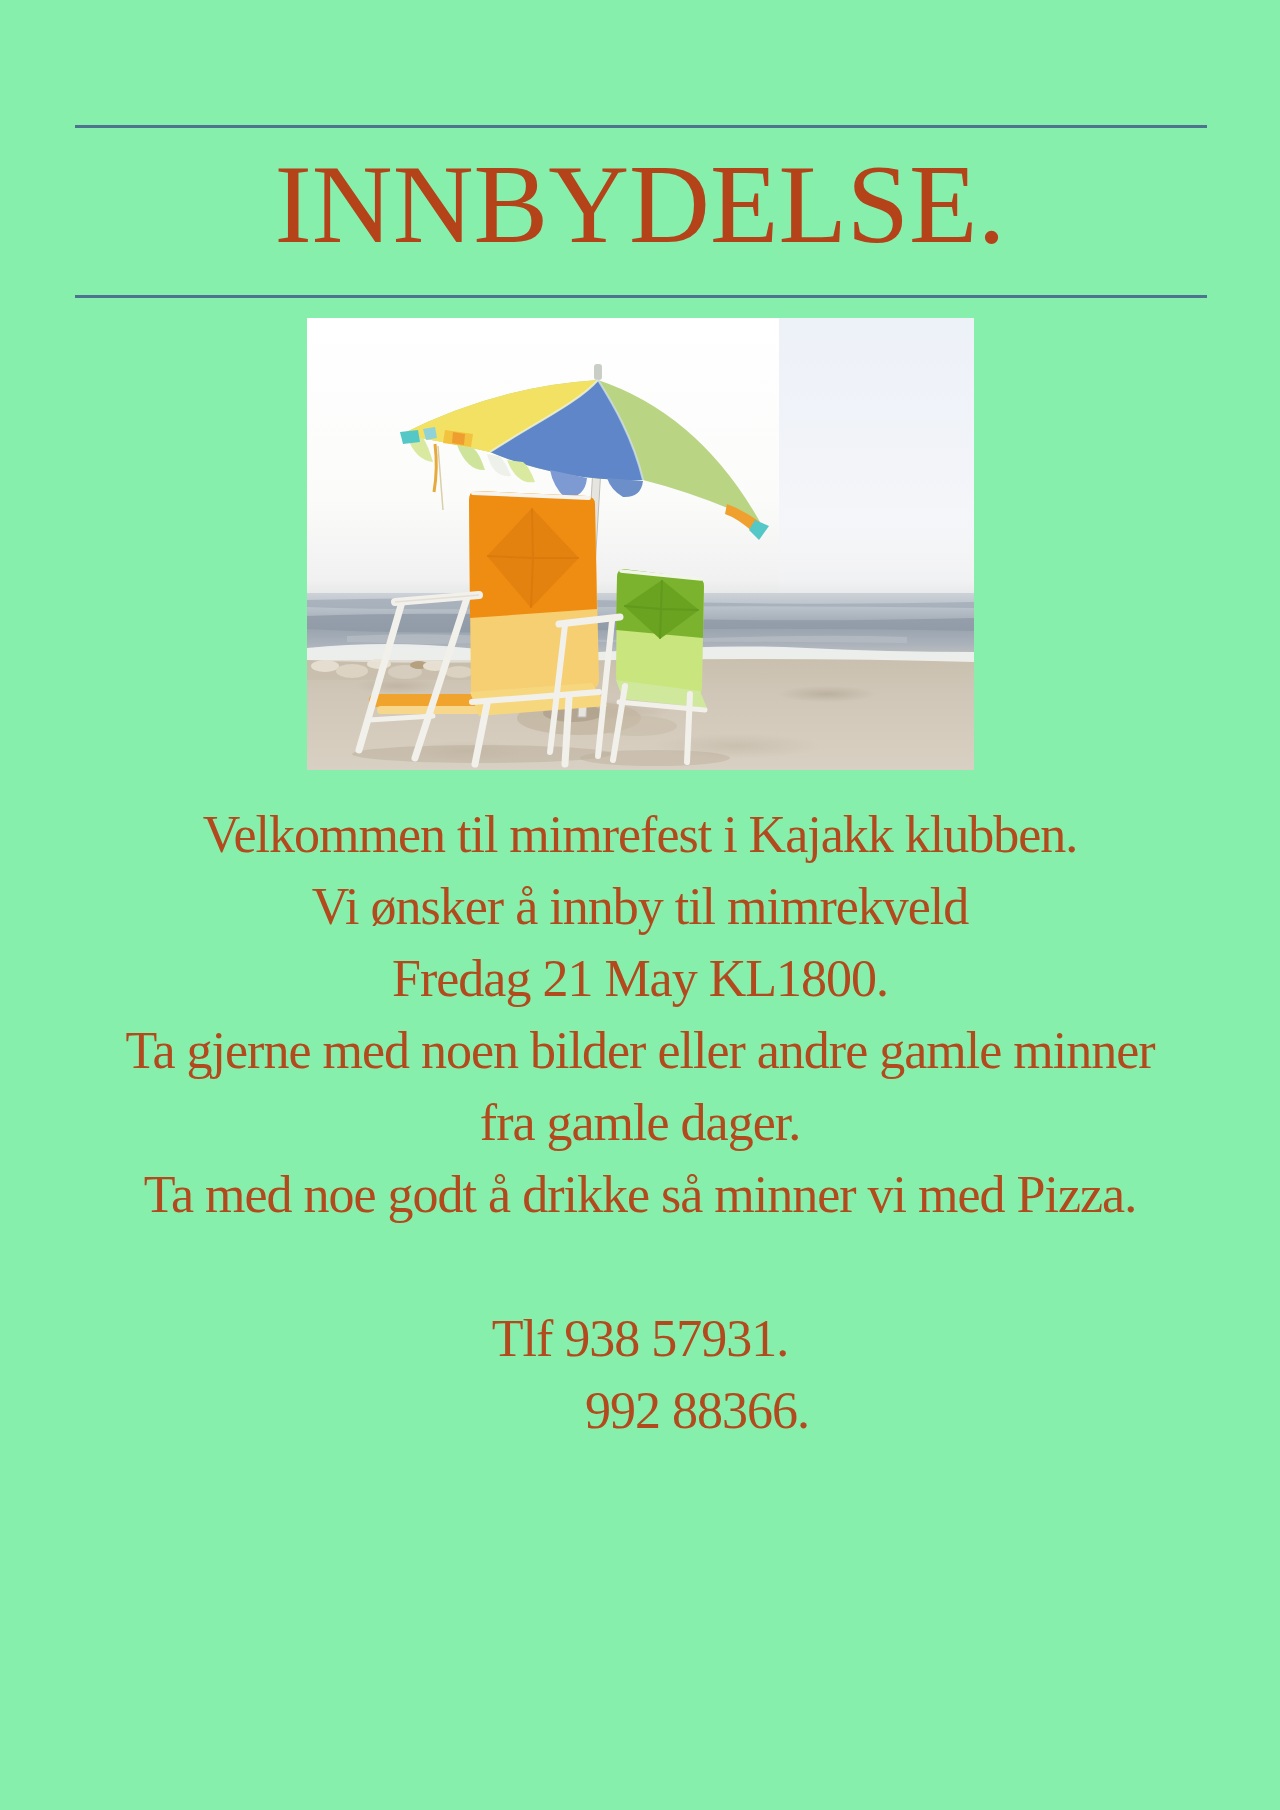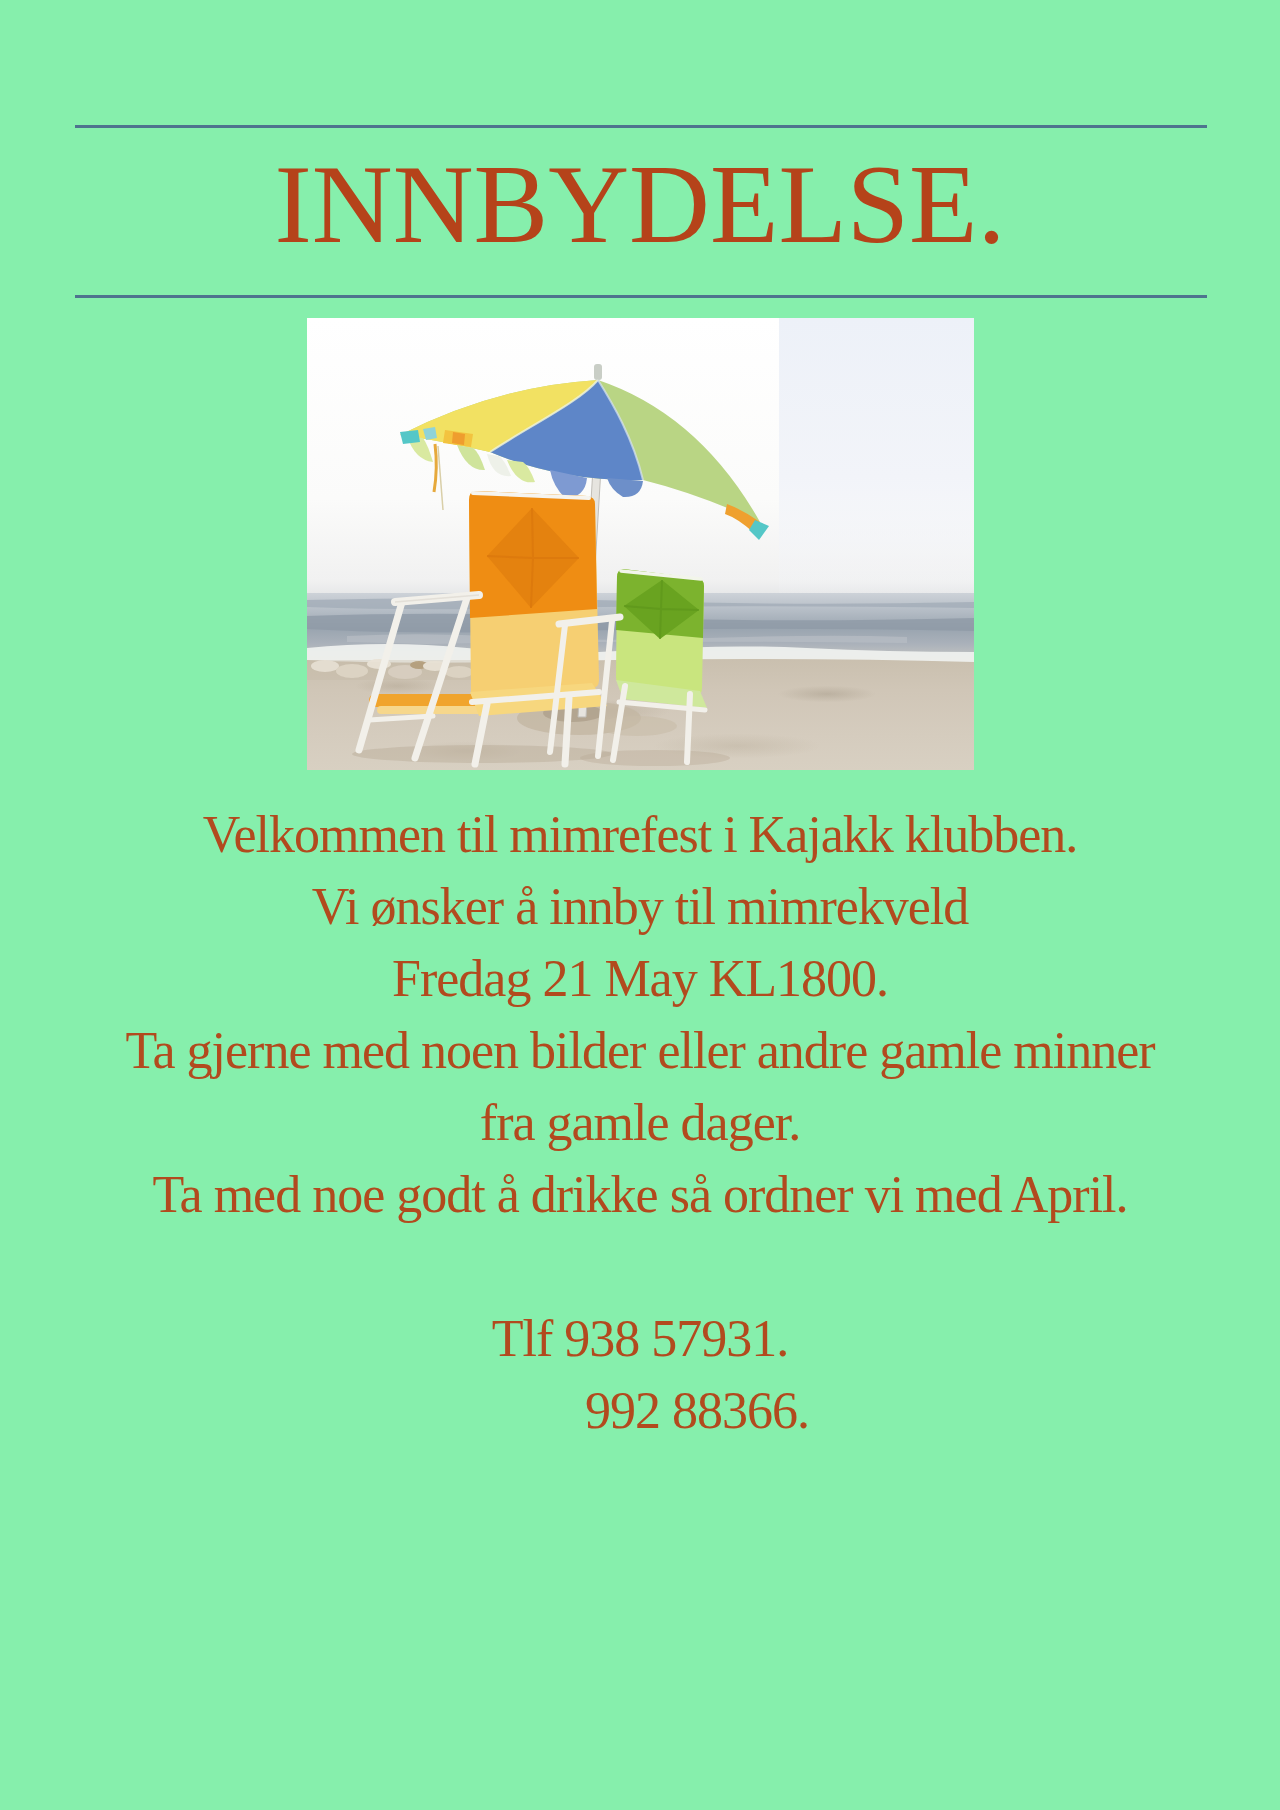--- a/index.html
+++ b/index.html
@@ -191,19 +191,19 @@
       </g>
     </svg>
   </figure>
 
   <div class="invite-text">
     <p class="line">Velkommen til mimrefest i Kajakk klubben.</p>
     <p class="line">Vi ønsker å innby til mimrekveld</p>
     <p class="line">Fredag 21 May KL1800.</p>
     <p class="line">Ta gjerne med noen bilder eller andre gamle minner</p>
     <p class="line">fra gamle dager.</p>
-    <p class="line">Ta med noe godt å drikke så ordner vi med April.</p>
+    <p class="line">Ta med noe godt å drikke så minner vi med Pizza.</p>
     <p class="line"></p>
     <p class="line">Tlf 938 57931.</p>
     <p class="line shift-right">992 88366.</p>
   </div>
 
 </div>
 
 </body></html>

